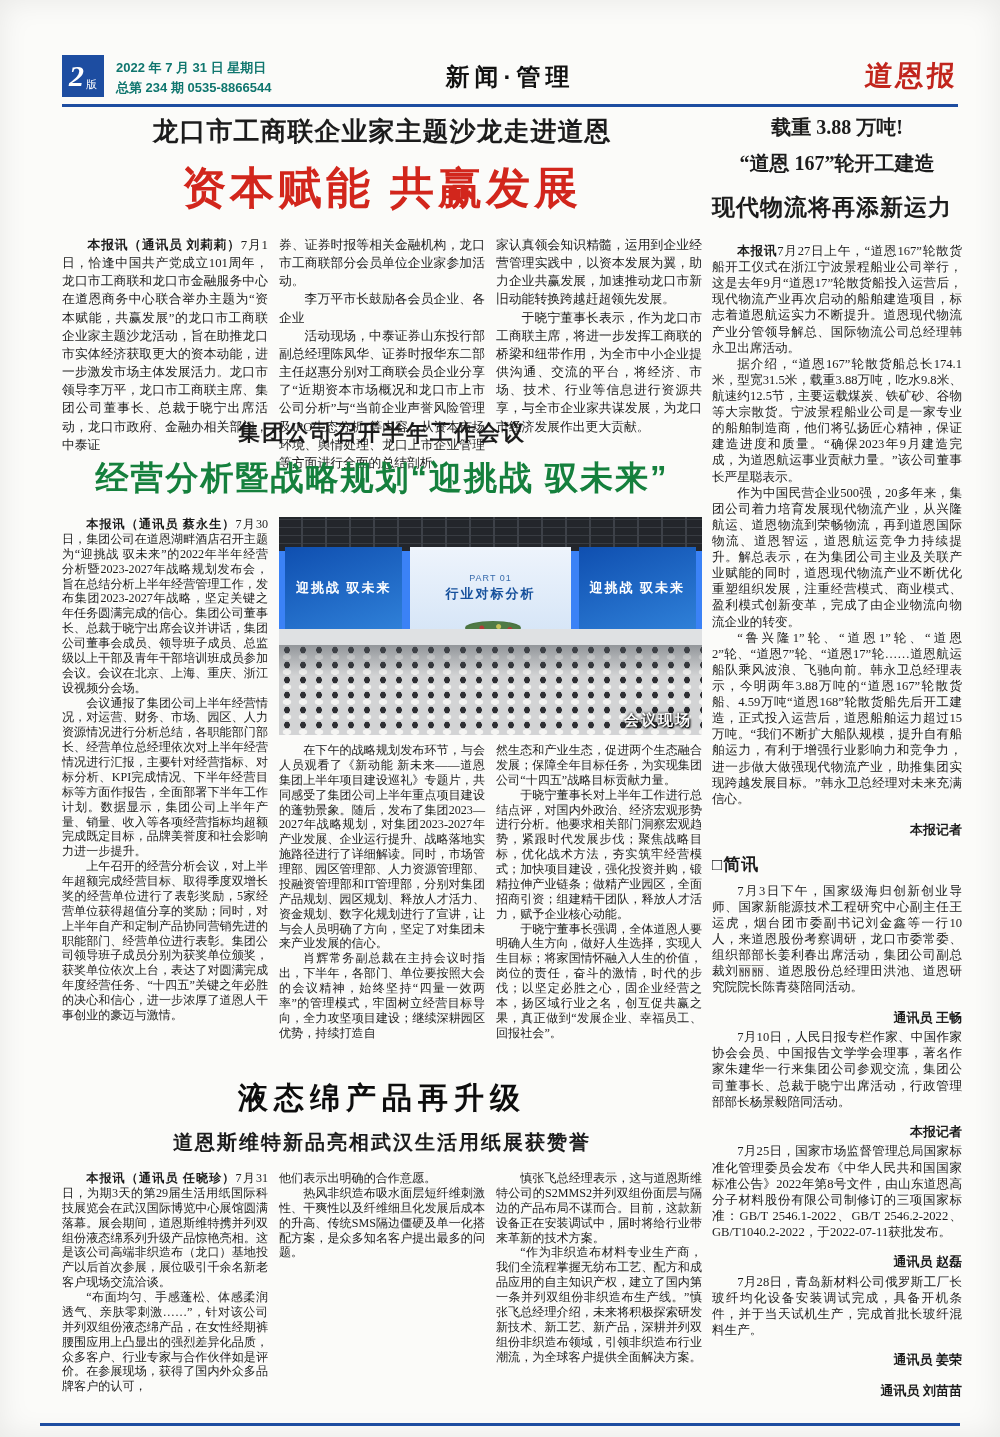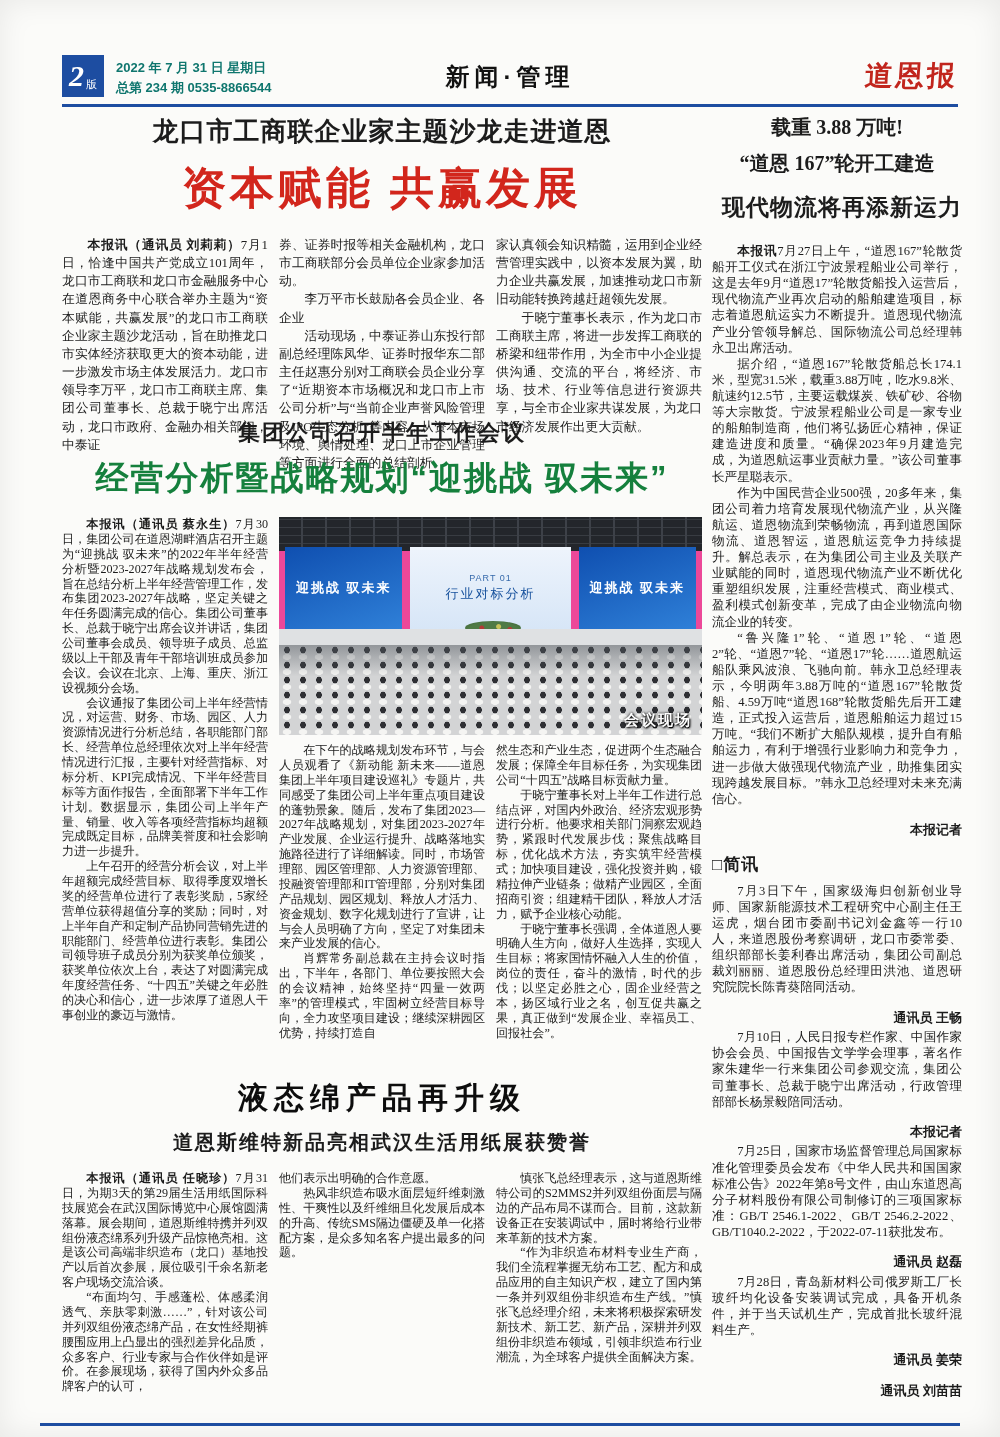--- a/index.html
+++ b/index.html
@@ -31,50 +31,50 @@
   .salon{position:absolute;left:62px;top:110px;width:640px;}
   .kicker1{text-align:center;font-size:26px;letter-spacing:1px;margin:4px 0 0;}
   .title1{text-align:center;font-family:"Liberation Sans","DejaVu Sans",sans-serif;font-weight:bold;
           font-size:44px;letter-spacing:4px;color:#d2261c;margin:10px 0 0;}
   .s-body{display:flex;gap:11px;margin-top:18px;}
   .s-col{flex:1;font-size:12.8px;line-height:1.42;}
   
   .rightcol{position:absolute;left:712px;top:114px;width:250px;}
   .s-k1,.s-k2{text-align:center;font-weight:bold;font-size:20px;margin:0;}
   .s-k2{margin-top:9px;}
-  .s-title{text-align:right;font-family:"Liberation Sans","DejaVu Sans",sans-serif;
+  .s-title{text-align:left;font-family:"Liberation Sans","DejaVu Sans",sans-serif;
            font-weight:bold;font-size:23px;letter-spacing:1px;margin:15px 0 0;}
   .r-body{margin-top:20px;font-size:12.6px;line-height:1.28;}
   .brief-hd{font-family:"Liberation Sans","DejaVu Sans",sans-serif;font-weight:bold;
             font-size:17px;margin:14px 0 7px;letter-spacing:1px;}
   .brief-item p{margin:0;}
   .brief-list{font-size:12.6px;line-height:1.28;}
   
   .meeting{position:absolute;left:62px;top:418px;width:640px;}
   .m-kicker{text-align:center;font-size:22px;letter-spacing:2px;margin:0;}
   .m-title{text-align:center;font-family:"Liberation Sans","DejaVu Sans",sans-serif;font-weight:bold;
            font-size:33px;letter-spacing:2px;margin:8px 0 16px;color:#15803d;}
   .m-body{display:flex;gap:11px;margin-top:14px;}
   .m-col1{width:206px;flex:none;font-size:12.1px;line-height:1.23;}
   .m-right{flex:1;}
   .m-cols{display:flex;gap:11px;margin-top:8px;}
   .m-col{flex:1;font-size:12.1px;line-height:1.23;}
   
-  .photo{position:relative;height:218px;background:#ec4899;overflow:hidden;}
+  .photo{position:relative;height:218px;background:#3b82f6;overflow:hidden;}
   .ph-truss{position:absolute;left:0;top:0;right:0;height:34px;background:#23262b;
             background-image:repeating-linear-gradient(90deg,transparent 0 22px,#3d4148 22px 24px),
                              repeating-linear-gradient(0deg,transparent 0 7px,#383c42 7px 8px);}
   .ph-screens{position:absolute;left:6px;right:6px;top:30px;height:82px;display:flex;gap:8px;}
   .scr{display:flex;align-items:center;justify-content:center;flex-direction:column;}
   .scr-side{flex:1.1;background:linear-gradient(160deg,#0f4fb0,#2f80d8);color:#fff;
             font-family:"Liberation Sans",sans-serif;font-weight:bold;font-size:13px;letter-spacing:2px;}
   .scr-center{flex:1.5;background:linear-gradient(180deg,#eef4fc,#d7e6f7);color:#15509c;
               font-family:"Liberation Sans",sans-serif;}
   .scr-tag{font-size:9px;letter-spacing:1px;opacity:.85;}
-  .scr-ttl{font-size:13px;font-weight:normal;letter-spacing:2px;margin-top:2px;}
+  .scr-ttl{font-size:13px;font-weight:bold;letter-spacing:2px;margin-top:2px;}
   .ph-stage{position:absolute;left:0;right:0;top:112px;height:16px;background:#dfe1e3;}
   .ph-flower{position:absolute;left:44%;top:104px;width:56px;height:14px;border-radius:50%;
              background:radial-gradient(circle at 30% 50%,#b23a36 2px,transparent 3px),
                         radial-gradient(circle at 60% 40%,#c9c25a 2px,transparent 3px),
                         radial-gradient(circle at 80% 60%,#b23a36 2px,transparent 3px),
                         radial-gradient(ellipse at 50% 60%,#4f7a45 60%,#3c5e35 100%);}
   .ph-crowd{position:absolute;left:0;right:0;top:128px;bottom:0;background-color:#d3d4d5;
             background-image:linear-gradient(rgba(84,90,97,.5),rgba(210,210,210,0) 35%),
               radial-gradient(ellipse 4.5px 5.5px at 8px 5px,#2e2f33 58%,rgba(0,0,0,0) 66%),
               radial-gradient(ellipse 7.5px 5px at 8px 12px,#f4f4f2 52%,rgba(0,0,0,0) 62%);

